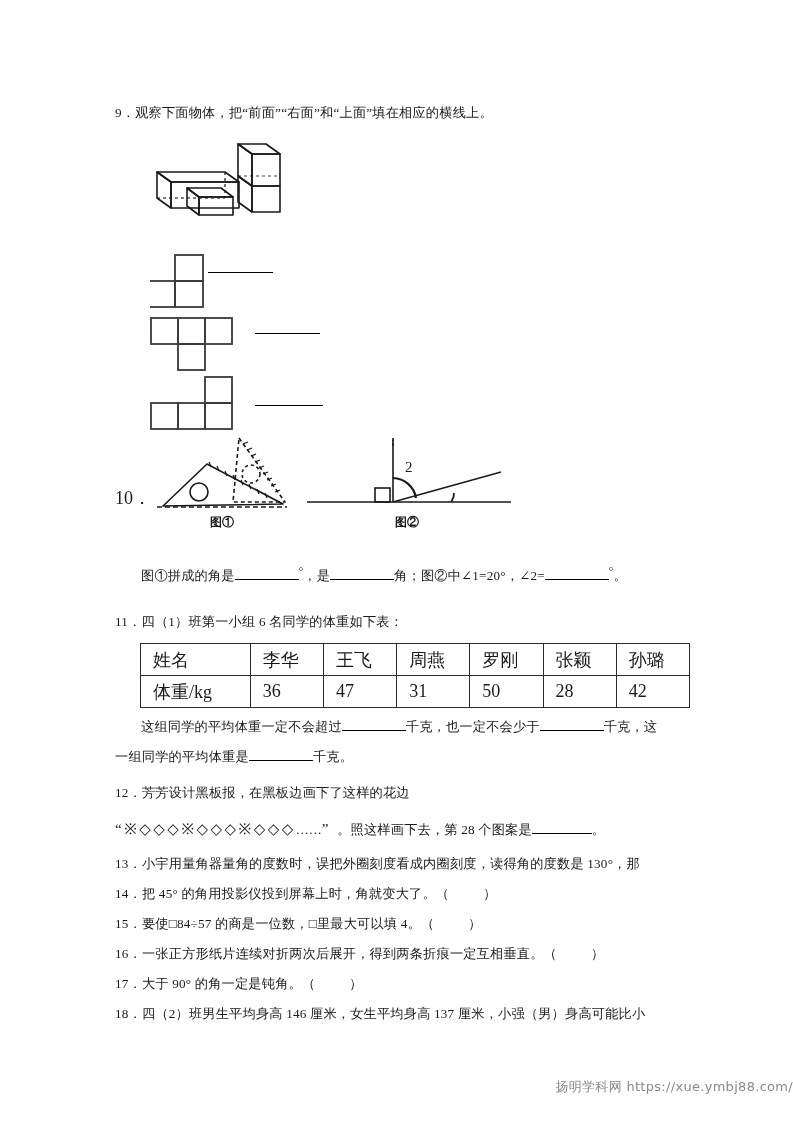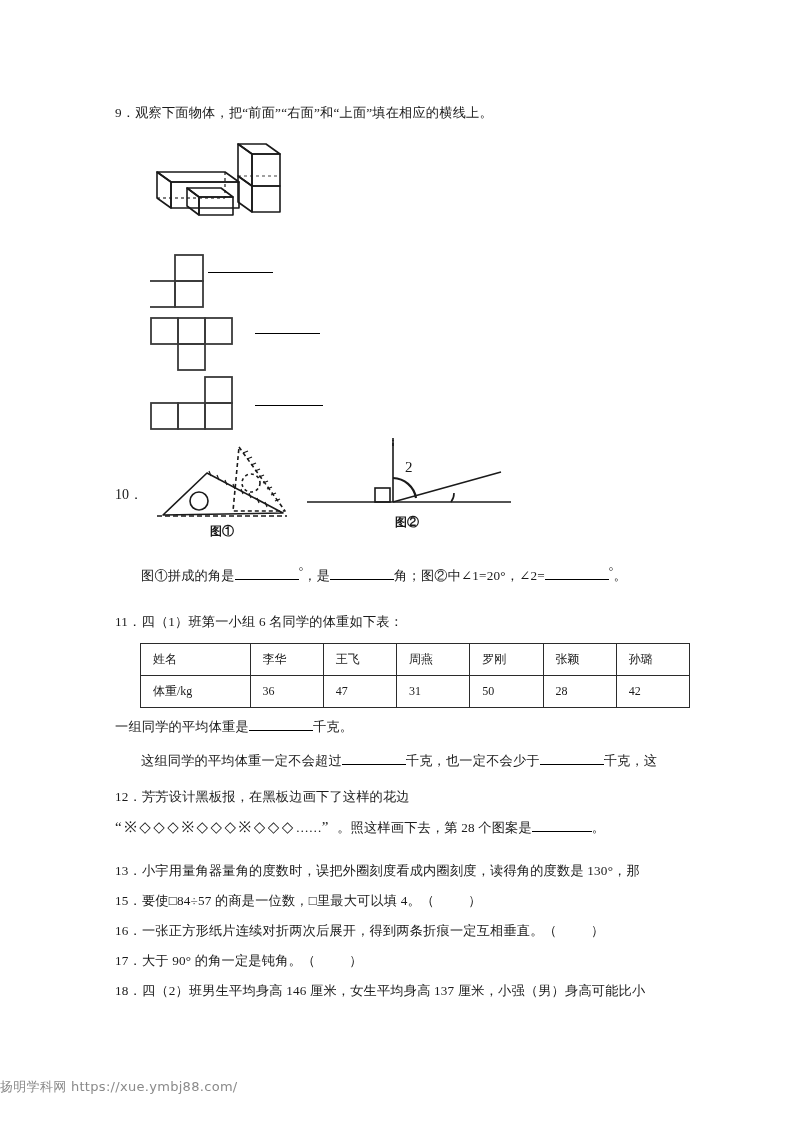--- a/index.html
+++ b/index.html
@@ -65,41 +65,41 @@
   }
   
   table.wt {
     border-collapse: collapse;
     margin: 6px 0 4px 25px;
     table-layout: fixed;
   }
   table.wt td {
     border: 1px solid #2b2b2b;
     height: 31px;
-    font-size: 12px;
+    font-size: 18px;
     padding: 0 0 0 12px;
     vertical-align: middle;
     white-space: nowrap;
   }
   table.wt td.c-name { width: 112px; }
   table.wt td.c-val  { width: 70px; margin-left: 20px; }
   
   .pattern {
     font-size: 15px;
     letter-spacing: 2.5px;
   }
   .pattern .star { font-size: 15px; }
   .pattern .dots { letter-spacing: 0px; font-size: 13px; }
   
   .footer {
     position: absolute;
     left: 0;
     top: 1078px;
     width: 793px;
-    text-align: left;
+    text-align: right;
     font-size: 13px;
     color: #8a8a8a;
     font-family: "DejaVu Sans", "Liberation Sans", sans-serif;
     letter-spacing: 0.3px;
   }
   .qnum {
     display: inline-block;
     font-family: "Liberation Serif", serif;
   }
   svg { display: block; }
@@ -179,23 +179,23 @@
             <rect x="1" y="28" width="27" height="26"></rect>
             <rect x="28" y="28" width="27" height="26"></rect>
             <rect x="55" y="28" width="27" height="26"></rect>
           </g>
         </svg>
       </div>
       <div class="answer-rule" style="left:140px;top:277px;width:68px;"></div>
     </div>
 
     <div class="fig-block" style="height:100px;position:relative;margin-top:-4px;">
-      <div style="position:absolute;left:0px;top:52px;font-size:14px;text-align:right;">10．</div>
-
-      <div style="position:absolute;left:32px;top:11px;">
+      <div style="position:absolute;left:0px;top:52px;font-size:18px;text-align:right;">10．</div>
+
+      <div style="position:absolute;left:32px;top:2px;">
         <svg width="150" height="80" viewBox="0 0 150 80">
           <g fill="none" stroke="#1a1a1a" stroke-width="1.6" stroke-linejoin="round">
 
             <path d="M92 2 L138 66 L86 66 Z" stroke-dasharray="4 3"></path>
 
             <g stroke-width="1.2">
               <path d="M96 8 L101 6"></path>
                 <path d="M100 14 L105 12"></path>
                 <path d="M104 20 L109 18"></path>
               <path d="M108 26 L113 24"></path>
@@ -274,42 +274,45 @@
         <td class="c-val">36</td>
         <td class="c-val">47</td>
         <td class="c-val">31</td>
         <td class="c-val">50</td>
         <td class="c-val">28</td>
         <td class="c-val">42</td>
       </tr>
     </tbody>
       </table>
 
+    <div class="q-line indent" style="margin-top:4px;">
+      <span>这组同学的平均体重一定不会超过</span><span class="blank w64"></span><span>千克，也一定不会少于</span><span class="blank w64"></span><span>千克，这</span>
+    </div>
     <div class="q-line indent0">
       <span>一组同学的平均体重是</span><span class="blank w64"></span><span>千克。</span>
     </div>
-    <div class="q-line indent" style="margin-top:4px;">
-      <span>这组同学的平均体重一定不会超过</span><span class="blank w64"></span><span>千克，也一定不会少于</span><span class="blank w64"></span><span>千克，这</span>
-    </div>
 
     <div class="q-line" style="margin-top:6px;">
       <span class="qnum">12．</span><span>芳芳设计黑板报，在黑板边画下了这样的花边</span>
     </div>
 
-    <div class="q-line" style="margin-top:0;">
+    <div class="q-line" style="margin-top:6px;">
       <span class="pattern">
         <span>“</span><span class="star">※</span><span>◇</span><span>◇</span><span>◇</span><span class="star">※</span><span>◇</span><span>◇</span><span>◇</span><span class="star">※</span><span>◇</span><span>◇</span><span>◇</span><span class="dots">……</span><span>”</span>
       </span><span style="font-size:13.2px;">。照这样画下去，第 28 个图案是</span><span class="blank w60"></span><span style="font-size:13.2px;">。</span>
     </div>
 
-    <div class="q-line" style="margin-top:13px;">
+    <div class="q-line" style="margin-top:4px;">
       <span class="qnum">13．</span><span>小宇用量角器量角的度数时，误把外圈刻度看成内圈刻度，读得角的度数是 130°，那</span>
     </div>
 
 
+    <div class="q-line">
+      <span class="qnum">14．</span><span>把 45° 的角用投影仪投到屏幕上时，角就变大了。（</span><span class="paren"></span><span>）</span>
+    </div>
 
     <div class="q-line">
       <span class="qnum">15．</span><span>要使□84÷57 的商是一位数，□里最大可以填 4。（</span><span class="paren"></span><span>）</span>
     </div>
 
     <div class="q-line">
       <span class="qnum">16．</span><span>一张正方形纸片连续对折两次后展开，得到两条折痕一定互相垂直。（</span><span class="paren"></span><span>）</span>
     </div>
 
     <div class="q-line">

